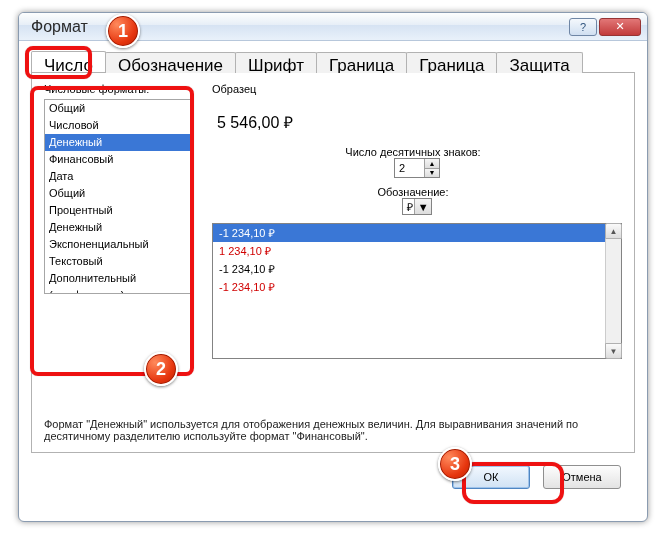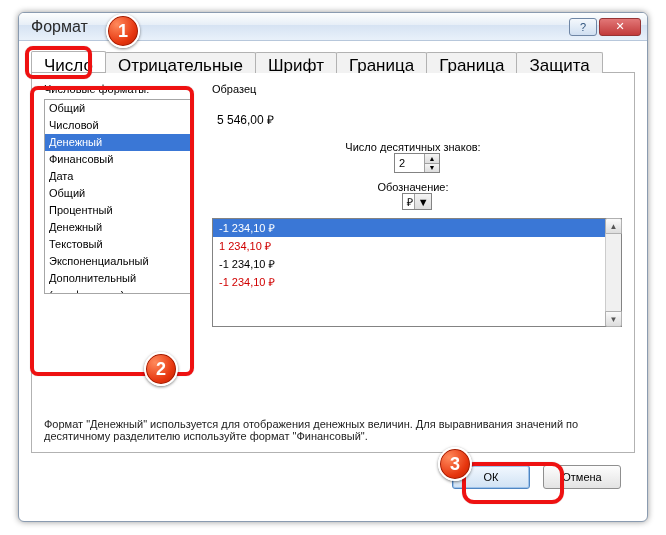--- a/index.html
+++ b/index.html
@@ -56,38 +56,38 @@
   }
   .tab.active { background:#fff; top:0; padding-top:4px; }
   .tabbody { border:1px solid #b2b2b2; border-top:none; padding:10px 12px 14px 12px; height:380px; position:relative; background:#fff; }
   .leftcol { position:absolute; top:10px; left:12px; width:148px; }
   .leftlabel { margin-bottom:4px; }
   .listbox { border:1px solid #a6a6a6; width:148px; height:195px; background:#fff; overflow:hidden; }
   .listbox div { padding:1px 4px 2px 4px; line-height:14px; }
   .listbox .sel { background:#3a77d6; color:#fff; }
   .rightcol { position:absolute; top:10px; left:180px; right:12px; }
   .samplelbl { margin-bottom:13px; }
-  .sampleval { border:1px solid transparent; padding:2px 4px; margin-bottom:10px; font-size:12px; }
+  .sampleval { border:1px solid transparent; padding:2px 4px; margin-bottom:10px; font-size:16px; }
   .row { display:flex; align-items:center; margin-bottom:8px;flex-direction:column; }
   .row label { margin-right:8px; }
   .spin {
     width:46px; height:20px; border:1px solid #838383;
     display:flex; align-items:center; padding:0 16px 0 4px;
     position:relative; background:#fff;
   }
   .spin-btns { position:absolute; right:0; top:0; bottom:0; width:15px; display:flex; flex-direction:column; }
   .spin-btns span { flex:1; border-left:1px solid #a0a0a0; background:linear-gradient(#f5f5f5,#ddd); display:flex; align-items:center; justify-content:center; font-size:7px; }
   .spin-btns span:first-child{border-bottom:1px solid #a0a0a0;}
   .combo {
     flex:1; height:20px; border:1px solid #838383; background:#fff;
     display:flex; align-items:center; padding:0 18px 0 4px; position:relative;
   }
   .combo-btn { position:absolute; right:0; top:0; bottom:0; width:17px; border-left:1px solid #a0a0a0; background:linear-gradient(#f5f5f5,#ddd); display:flex; align-items:center; justify-content:center; }
   .neglabel { margin-top:2px; margin-bottom:3px; }
-  .negbox { border:1px solid #838383; height:109px; background:#fff; position:relative; }
+  .negbox { border:1px solid #838383; height:136px; background:#fff; position:relative; }
   .negbox .item { padding:1px 6px 2px 6px; }
   .negbox .sel { background:#3a77d6; color:#fff; }
   .negbox .red { color:#d00000; }
   .scroll { position:absolute; right:0; top:0; bottom:0; width:16px; background:#f0f0f0; border-left:1px solid #ccc; }
   .scroll .sbtn { height:16px; background:linear-gradient(#fafafa,#ddd); border:1px solid #b0b0b0; margin:-1px; display:flex; align-items:center; justify-content:center; font-size:8px; color:#555;}
   .scroll .up{border-radius:2px 2px 0 0;}
   .scroll .down{position:absolute;bottom:0;left:0;right:0;border-radius:0 0 2px 2px;}
   .desc { position:absolute; bottom:10px; left:12px; right:12px; font-size:11px; color:#222;}
   .btnrow { text-align:right; padding:12px 14px 0 0;}
   .btn {
@@ -121,40 +121,40 @@
 
 <div class="window">
   <div class="titlebar">
     <span class="title">Формат</span>
     <div class="tbtn">?</div>
     <div class="tbtn close">✕</div>
   </div>
   <div class="client">
     <div class="tabs">
       <div class="tab active">Число</div>
-      <div class="tab">Отрицательные</div>
+      <div class="tab">Обозначение</div>
       <div class="tab">Шрифт</div>
       <div class="tab">Граница</div>
       <div class="tab">Граница</div>
       <div class="tab">Защита</div>
     </div>
     <div class="tabbody">
       <div class="leftcol">
         <div class="leftlabel">Числовые форматы:</div>
         <div class="listbox">
           <div>Общий</div>
           <div>Числовой</div>
           <div class="sel">Денежный</div>
           <div>Финансовый</div>
           <div>Дата</div>
           <div>Общий</div>
           <div>Процентный</div>
           <div>Денежный</div>
+          <div>Экспоненциальный</div>
           <div>Текстовый</div>
-          <div>Экспоненциальный</div>
           <div>Дополнительный</div>
           <div>(все форматы)</div>
         </div>
       </div>
       <div class="rightcol">
         <div class="samplelbl">Образец</div>
         <div class="sampleval">5 546,00 ₽</div>
         <div class="row">
           <label>Число десятичных знаков:</label>
           <div class="spin">

